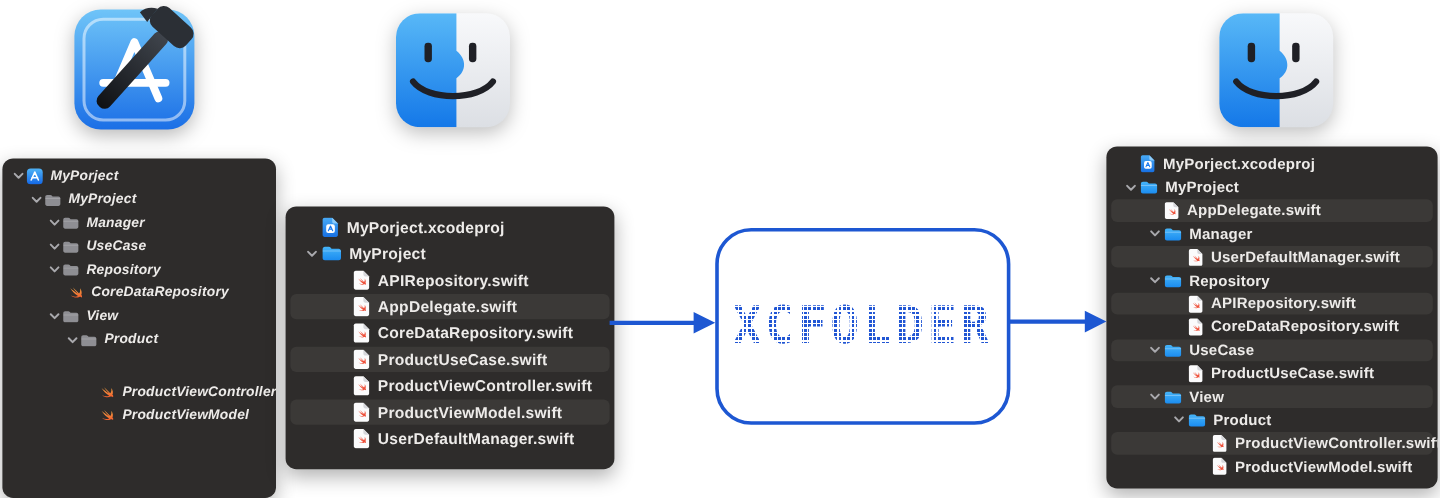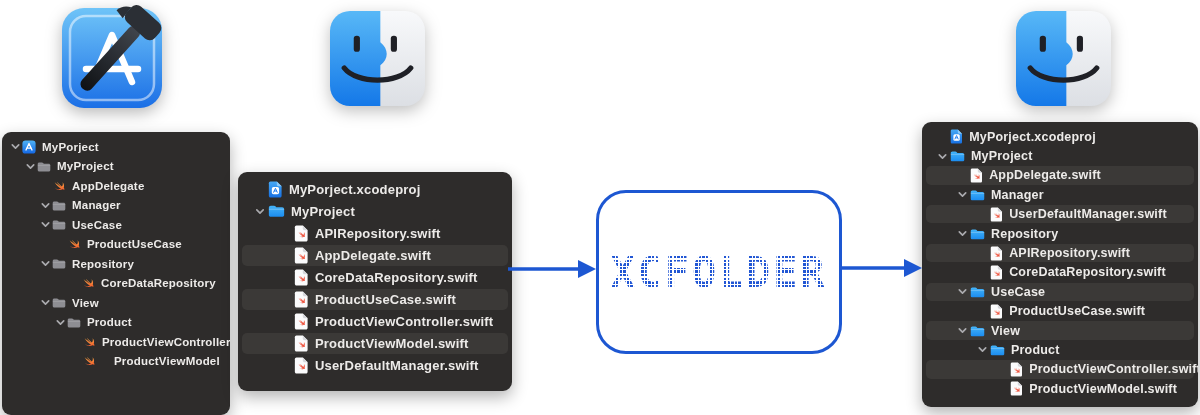--- a/index.html
+++ b/index.html
@@ -9,21 +9,21 @@
   
   .appicon{position:absolute;}
   .appicon svg{display:block;overflow:visible;}
   #xcode-app{left:62px;top:8px;}
   #finder-app-1{left:330px;top:11px;}
   #finder-app-2{left:1016px;top:11px;}
 
   
   .panel{position:absolute;background:#2e2c2b;border-radius:9px;
          box-shadow:0 6px 16px rgba(0,0,0,.30);overflow:hidden;color:#edebe9;}
-  .p-left {left:2px;  top:132px;width:228px;height:278px;padding-top:5px;}
+  .p-left {left:2px;  top:132px;width:228px;height:278px;padding-top:5px;font-style:italic;}
   .p-mid  {left:238px;top:172px;width:274px;height:213px;padding-top:6px;}
   .p-right{left:922px;top:122px;width:276px;height:280px;padding-top:5px;}
 
   .row{position:relative;display:flex;align-items:center;box-sizing:border-box;font-weight:bold;}
   .p-left  .row{height:19.5px;font-size:11.5px;}
   .p-mid   .row{height:22.1px;font-size:13px;}
   .p-right .row{height:19.4px;font-size:12.5px;}
   .row.stripe::before{content:"";position:absolute;left:4px;right:4px;top:.5px;bottom:.5px;
                       background:#3b3937;border-radius:5px;z-index:0;}
   .row > *{position:relative;z-index:1;}
@@ -151,28 +151,20 @@
           </svg>
         </span>
         <span class="ric">
           <svg width="14" height="11.375" viewBox="0 0 16 13">
             <path d="M.8 3.4c0-1 .8-1.8 1.8-1.8h3.1c.5 0 1 .2 1.3.6l.8.9h5.6c1 0 1.8.8 1.8 1.8v5.4c0 1-.8 1.8-1.8 1.8H2.6c-1 0-1.8-.8-1.8-1.8z" fill="#8e8e93"></path>
             <path d="M.8 4.6 h14.4 v.9 H.8 z" fill="rgba(255,255,255,.18)"></path>
           </svg>
         </span>
         <span class="lbl">MyProject</span>
       </div>
-      <div class="row" style="padding-left: 50px;">
-        <span class="ric">
-          <svg width="14" height="14" viewBox="0 0 16 16">
-            <path d="M13.2 10.7c1.1-2.2.7-4.9-1-7 .5 1.9.1 3.8-.9 5C9.6 6.9 7.2 4.6 5.5 3c1 1.7 2.7 3.9 4.6 5.8C7.7 7.4 5 5.5 3 3.7c1.8 3 4.6 5.8 7.3 7.4-2 .9-4.6.7-6.8-.5 2.3 1.9 5.6 2.5 8 1.4.8-.4 1.9-.2 2.4.6.5-.9.2-2-.7-2.9z" fill="url(#gsw)"></path>
-          </svg>
-        </span>
-        <span class="lbl">AppDelegate</span>
-      </div>
       <div class="row" style="padding-left: 37px;">
         <span class="chev" style="width:13px">
           <svg width="11" height="11" viewBox="0 0 12 12">
             <path d="M2.5 4.2 L6 7.8 L9.5 4.2" fill="none" stroke="#a9a9ad" stroke-width="1.8" stroke-linecap="round" stroke-linejoin="round"></path>
           </svg>
         </span>
         <span class="ric">
           <svg width="14" height="11.375" viewBox="0 0 16 13">
             <path d="M.8 3.4c0-1 .8-1.8 1.8-1.8h3.1c.5 0 1 .2 1.3.6l.8.9h5.6c1 0 1.8.8 1.8 1.8v5.4c0 1-.8 1.8-1.8 1.8H2.6c-1 0-1.8-.8-1.8-1.8z" fill="#8e8e93"></path>
             <path d="M.8 4.6 h14.4 v.9 H.8 z" fill="rgba(255,255,255,.18)"></path>
@@ -187,43 +179,35 @@
           </svg>
         </span>
         <span class="ric">
           <svg width="14" height="11.375" viewBox="0 0 16 13">
             <path d="M.8 3.4c0-1 .8-1.8 1.8-1.8h3.1c.5 0 1 .2 1.3.6l.8.9h5.6c1 0 1.8.8 1.8 1.8v5.4c0 1-.8 1.8-1.8 1.8H2.6c-1 0-1.8-.8-1.8-1.8z" fill="#8e8e93"></path>
             <path d="M.8 4.6 h14.4 v.9 H.8 z" fill="rgba(255,255,255,.18)"></path>
           </svg>
         </span>
         <span class="lbl">UseCase</span>
       </div>
-      <div class="row" style="padding-left: 65px;">
-        <span class="ric">
-          <svg width="14" height="14" viewBox="0 0 16 16">
-            <path d="M13.2 10.7c1.1-2.2.7-4.9-1-7 .5 1.9.1 3.8-.9 5C9.6 6.9 7.2 4.6 5.5 3c1 1.7 2.7 3.9 4.6 5.8C7.7 7.4 5 5.5 3 3.7c1.8 3 4.6 5.8 7.3 7.4-2 .9-4.6.7-6.8-.5 2.3 1.9 5.6 2.5 8 1.4.8-.4 1.9-.2 2.4.6.5-.9.2-2-.7-2.9z" fill="url(#gsw)"></path>
-          </svg>
-        </span>
-        <span class="lbl">ProductUseCase</span>
-      </div>
       <div class="row" style="padding-left: 37px;">
         <span class="chev" style="width:13px">
           <svg width="11" height="11" viewBox="0 0 12 12">
             <path d="M2.5 4.2 L6 7.8 L9.5 4.2" fill="none" stroke="#a9a9ad" stroke-width="1.8" stroke-linecap="round" stroke-linejoin="round"></path>
           </svg>
         </span>
         <span class="ric">
           <svg width="14" height="11.375" viewBox="0 0 16 13">
             <path d="M.8 3.4c0-1 .8-1.8 1.8-1.8h3.1c.5 0 1 .2 1.3.6l.8.9h5.6c1 0 1.8.8 1.8 1.8v5.4c0 1-.8 1.8-1.8 1.8H2.6c-1 0-1.8-.8-1.8-1.8z" fill="#8e8e93"></path>
             <path d="M.8 4.6 h14.4 v.9 H.8 z" fill="rgba(255,255,255,.18)"></path>
           </svg>
         </span>
         <span class="lbl">Repository</span>
       </div>
-      <div class="row" style="padding-left: 79px;">
+      <div class="row" style="padding-left: 54px;">
         <span class="ric">
           <svg width="14" height="14" viewBox="0 0 16 16">
             <path d="M13.2 10.7c1.1-2.2.7-4.9-1-7 .5 1.9.1 3.8-.9 5C9.6 6.9 7.2 4.6 5.5 3c1 1.7 2.7 3.9 4.6 5.8C7.7 7.4 5 5.5 3 3.7c1.8 3 4.6 5.8 7.3 7.4-2 .9-4.6.7-6.8-.5 2.3 1.9 5.6 2.5 8 1.4.8-.4 1.9-.2 2.4.6.5-.9.2-2-.7-2.9z" fill="url(#gsw)"></path>
           </svg>
         </span>
         <span class="lbl">CoreDataRepository</span>
       </div>
       <div class="row" style="padding-left: 37px;">
         <span class="chev" style="width:13px">
           <svg width="11" height="11" viewBox="0 0 12 12">
@@ -245,29 +229,29 @@
           </svg>
         </span>
         <span class="ric">
           <svg width="14" height="11.375" viewBox="0 0 16 13">
             <path d="M.8 3.4c0-1 .8-1.8 1.8-1.8h3.1c.5 0 1 .2 1.3.6l.8.9h5.6c1 0 1.8.8 1.8 1.8v5.4c0 1-.8 1.8-1.8 1.8H2.6c-1 0-1.8-.8-1.8-1.8z" fill="#8e8e93"></path>
             <path d="M.8 4.6 h14.4 v.9 H.8 z" fill="rgba(255,255,255,.18)"></path>
           </svg>
         </span>
         <span class="lbl">Product</span>
       </div>
-      <div class="row" style="padding-left: 80px;">
+      <div class="row" style="padding-left: 80px; margin-top: 24px;">
         <span class="ric">
           <svg width="14" height="14" viewBox="0 0 16 16">
             <path d="M13.2 10.7c1.1-2.2.7-4.9-1-7 .5 1.9.1 3.8-.9 5C9.6 6.9 7.2 4.6 5.5 3c1 1.7 2.7 3.9 4.6 5.8C7.7 7.4 5 5.5 3 3.7c1.8 3 4.6 5.8 7.3 7.4-2 .9-4.6.7-6.8-.5 2.3 1.9 5.6 2.5 8 1.4.8-.4 1.9-.2 2.4.6.5-.9.2-2-.7-2.9z" fill="url(#gsw)"></path>
           </svg>
         </span>
         <span class="lbl">ProductViewController</span>
       </div>
-      <div class="row" style="padding-left: 80px; gap: 12px;">
+      <div class="row" style="padding-left: 80px;">
         <span class="ric">
           <svg width="14" height="14" viewBox="0 0 16 16">
             <path d="M13.2 10.7c1.1-2.2.7-4.9-1-7 .5 1.9.1 3.8-.9 5C9.6 6.9 7.2 4.6 5.5 3c1 1.7 2.7 3.9 4.6 5.8C7.7 7.4 5 5.5 3 3.7c1.8 3 4.6 5.8 7.3 7.4-2 .9-4.6.7-6.8-.5 2.3 1.9 5.6 2.5 8 1.4.8-.4 1.9-.2 2.4.6.5-.9.2-2-.7-2.9z" fill="url(#gsw)"></path>
           </svg>
         </span>
         <span class="lbl">ProductViewModel</span>
       </div>
     </div>
   <div class="panel p-mid">
       <div class="row" style="padding-left: 30px;">

